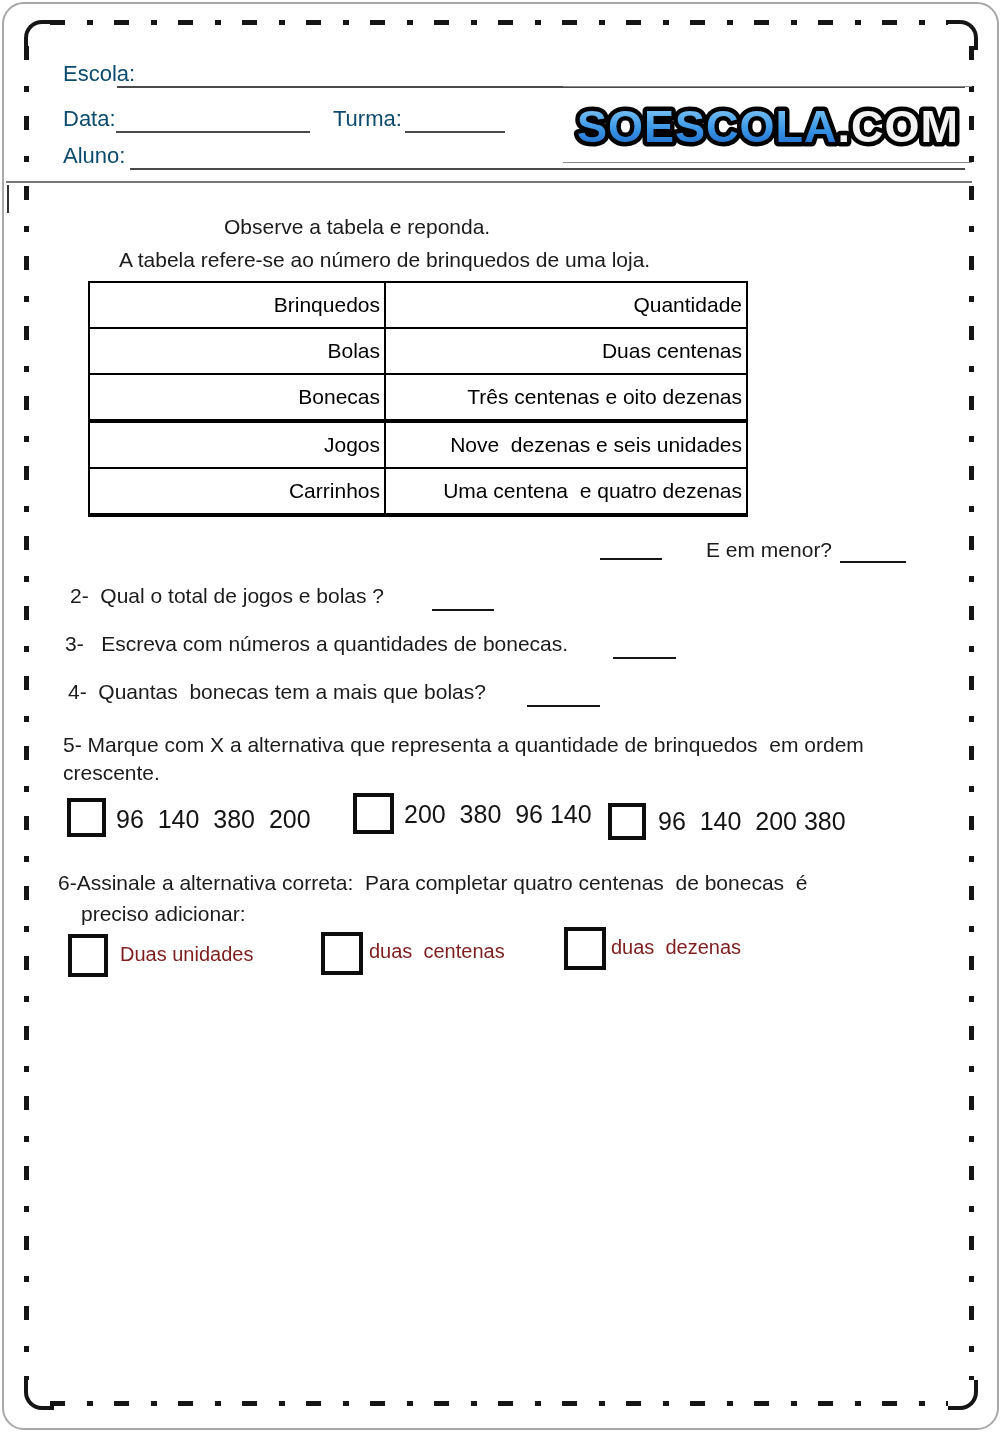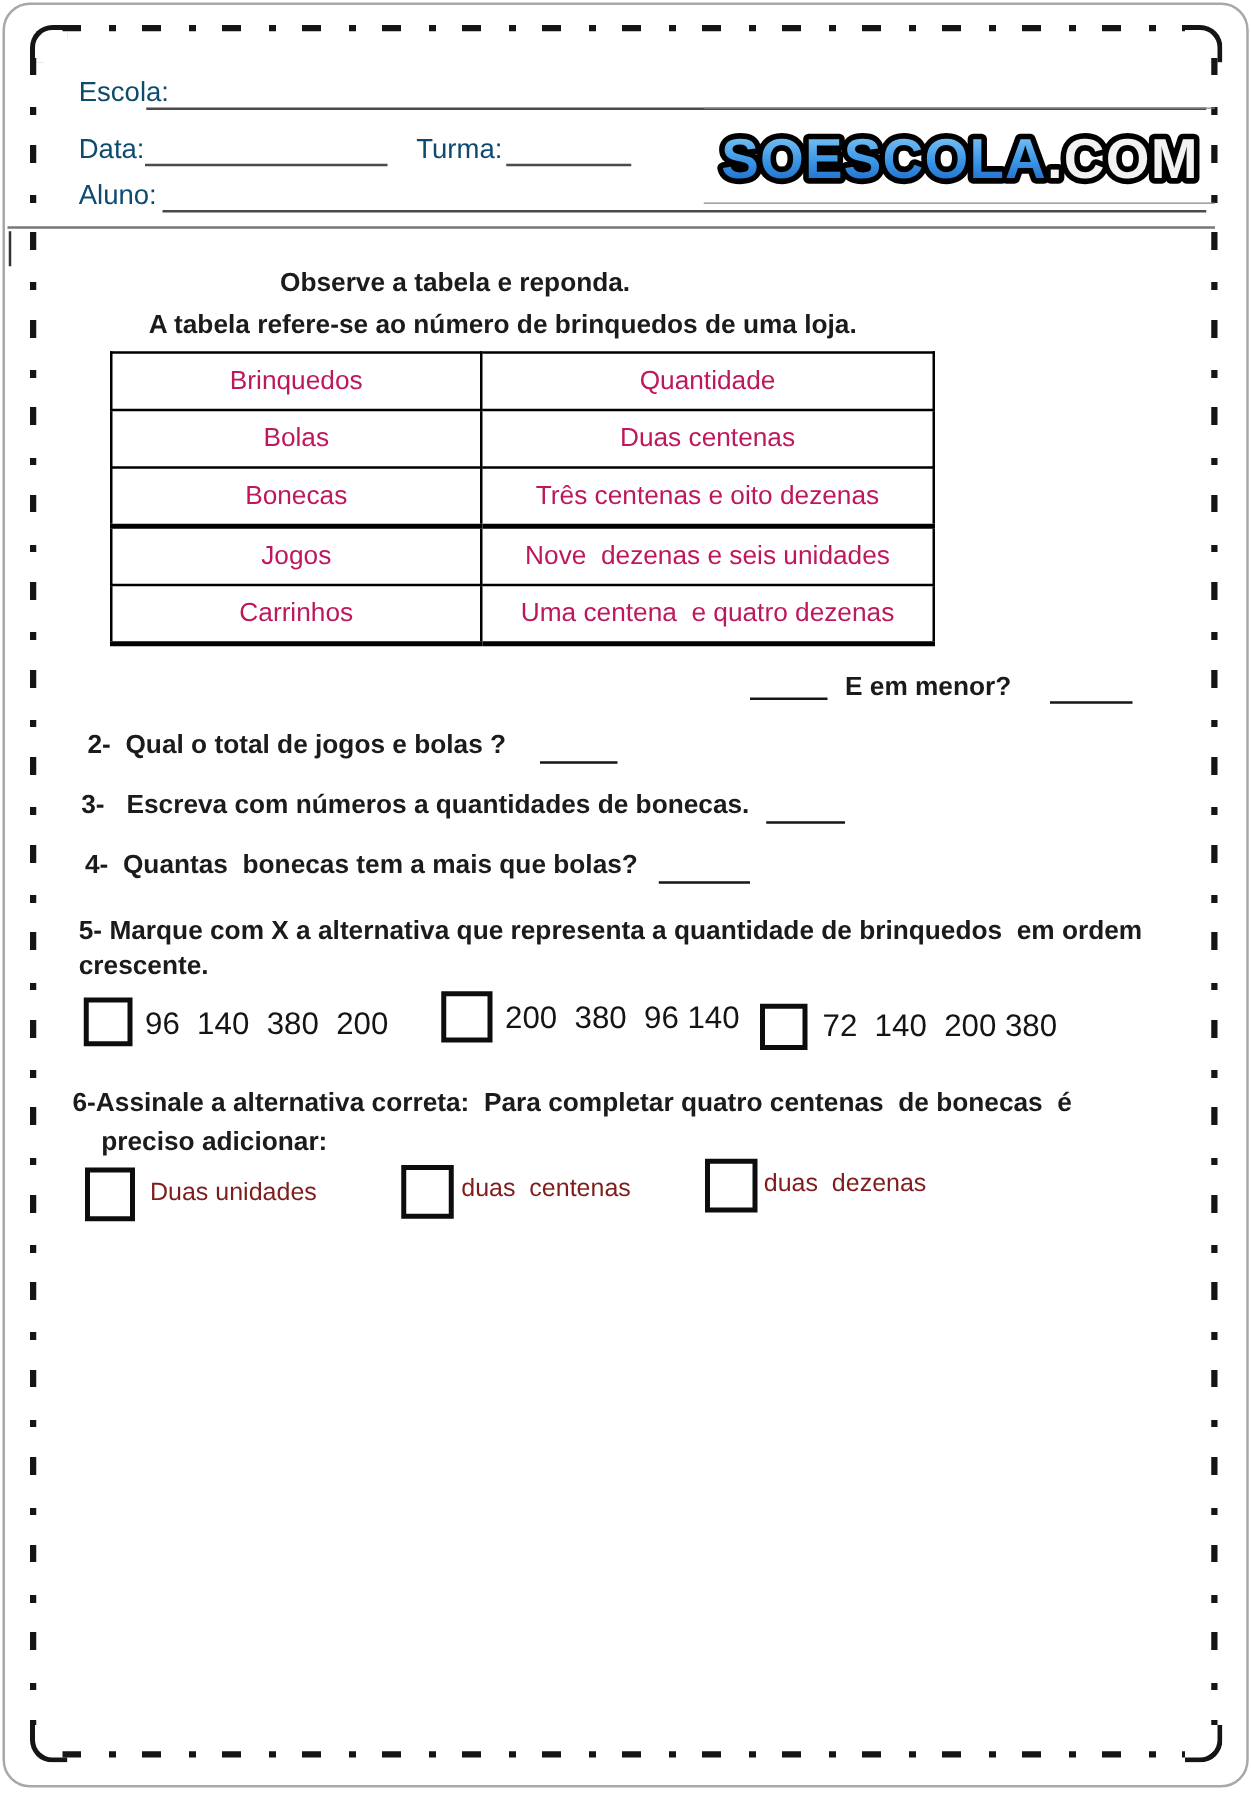--- a/index.html
+++ b/index.html
@@ -20,25 +20,25 @@
   .c-bl{border-left-width:4px;border-bottom-width:4px;border-bottom-left-radius:18px;}
   .c-br{border-right-width:4px;border-bottom-width:4px;border-bottom-right-radius:18px;}
   
   .lbl{font-size:22px;color:#0c4a6e;}
   .fill-line{position:absolute;border-bottom:2px solid #4a4a4a;height:0;}
   .sep{position:absolute;border-top:2px solid #777;height:0;}
   .logo-box{position:absolute;left:563px;top:86px;width:409px;height:75px;
             border-top:1.5px solid #888;border-bottom:1.5px solid #888;
             display:flex;align-items:center;justify-content:center;}
   
-  .txt{font-size:21px;color:#1b1b1b;font-weight:bold;}
+  .txt{font-size:21px;color:#1b1b1b;}
   
   table.toys{position:absolute;left:88px;top:281px;border-collapse:collapse;table-layout:fixed;}
-  table.toys td{border:2.5px solid #000;text-align:center;vertical-align:middle;
-                font-size:21px;color:#be185d;height:44px;padding:0 4px;white-space:pre;}
+  table.toys td{border:2.5px solid #000;text-align:right;vertical-align:middle;
+                font-size:21px;color:#000000;height:44px;padding:0 4px;white-space:pre;}
   table.toys td.c1{width:286px;}
   table.toys td.c2{width:352px;}
   tr.thick-top td{border-top-width:4px;}
   tr.last td{border-bottom-width:4px;}
   
   .blank{position:absolute;border-bottom:2.2px solid #161616;height:0;}
   
   .cbx{position:absolute;border:4px solid #0d0d0d;background:#fff;}
   .num{font-size:25px;color:#141414;}
   .opt{font-size:20px;color:#7f1d1d;}
@@ -111,21 +111,21 @@
         <td class="c2">Nove  dezenas e seis unidades</td>
       </tr>
       <tr class="last">
         <td class="c1">Carrinhos</td>
         <td class="c2">Uma centena  e quatro dezenas</td>
       </tr>
     </tbody>
   </table>
 
   <span class="blank" style="left:600px;top:558px;width:62px;"></span>
-  <span class="abs txt" style="left:676px;top:538px;">E em menor?</span>
+  <span class="abs txt" style="left:706px;top:538px;">E em menor?</span>
   <span class="blank" style="left:840px;top:561px;width:66px;"></span>
 
   <span class="abs txt" style="left:70px;top:584px;">2-  Qual o total de jogos e bolas ?</span>
   <span class="blank" style="left:432px;top:609px;width:62px;"></span>
 
   <span class="abs txt" style="left:65px;top:632px;">3-   Escreva com números a quantidades de bonecas.</span>
   <span class="blank" style="left:613px;top:657px;width:63px;"></span>
 
   <span class="abs txt" style="left:68px;top:680px;">4-  Quantas  bonecas tem a mais que bolas?</span>
   <span class="blank" style="left:527px;top:705px;width:73px;"></span>
@@ -133,21 +133,21 @@
   <span class="abs txt" style="left:63px;top:733px;">5- Marque com X a alternativa que representa a quantidade de brinquedos  em ordem</span>
   <span class="abs txt" style="left:63px;top:761px;">crescente.</span>
 
   <span class="cbx" style="left:67px;top:798px;width:31px;height:31px;"></span>
   <span class="abs num" style="left:116px;top:805px;">96  140  380  200</span>
 
   <span class="cbx" style="left:353px;top:793px;width:33px;height:33px;"></span>
   <span class="abs num" style="left:404px;top:800px;">200  380  96 140</span>
 
   <span class="cbx" style="left:608px;top:803px;width:30px;height:29px;"></span>
-  <span class="abs num" style="left:658px;top:807px;">72  140  200 380</span>
+  <span class="abs num" style="left:658px;top:807px;">96  140  200 380</span>
 
   <span class="abs txt" style="left:58px;top:871px;">6-Assinale a alternativa correta:  Para completar quatro centenas  de bonecas  é</span>
   <span class="abs txt" style="left:81px;top:902px;">preciso adicionar:</span>
 
   <span class="cbx" style="left:68px;top:934px;width:32px;height:35px;"></span>
   <span class="abs opt" style="left:120px;top:943px;">Duas unidades</span>
 
   <span class="cbx" style="left:321px;top:932px;width:34px;height:35px;"></span>
   <span class="abs opt" style="left:369px;top:940px;">duas  centenas</span>
 

